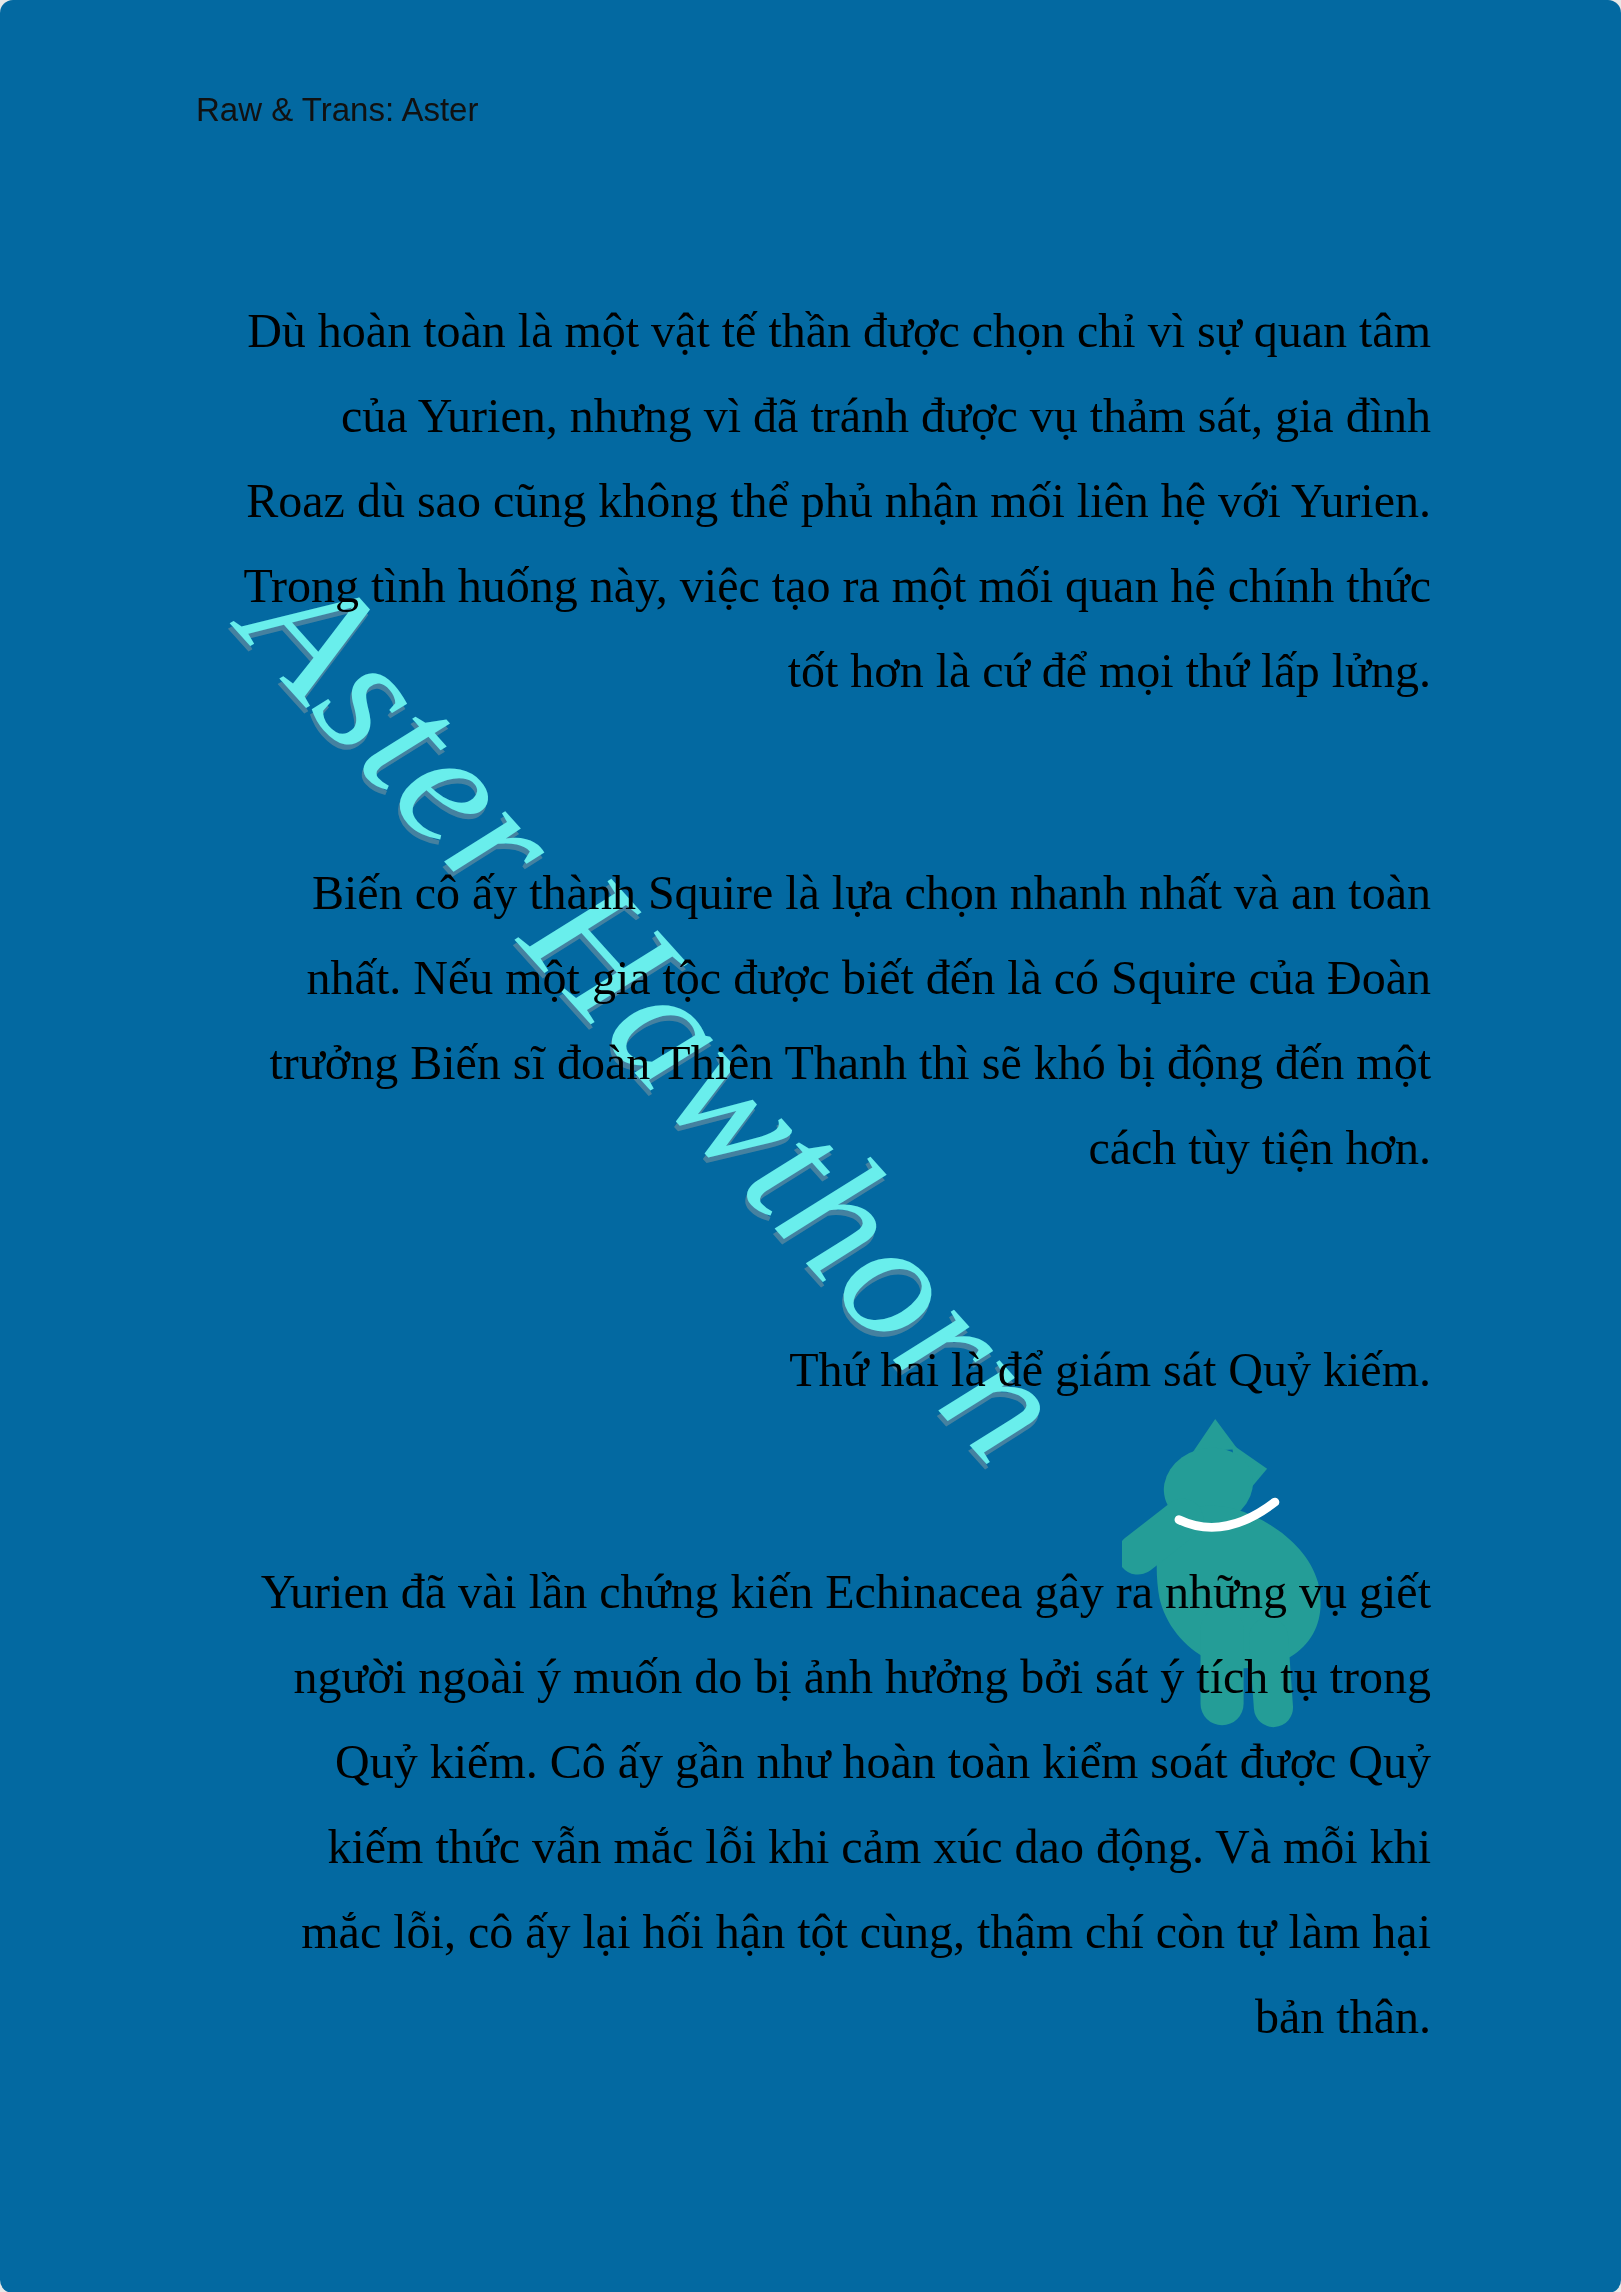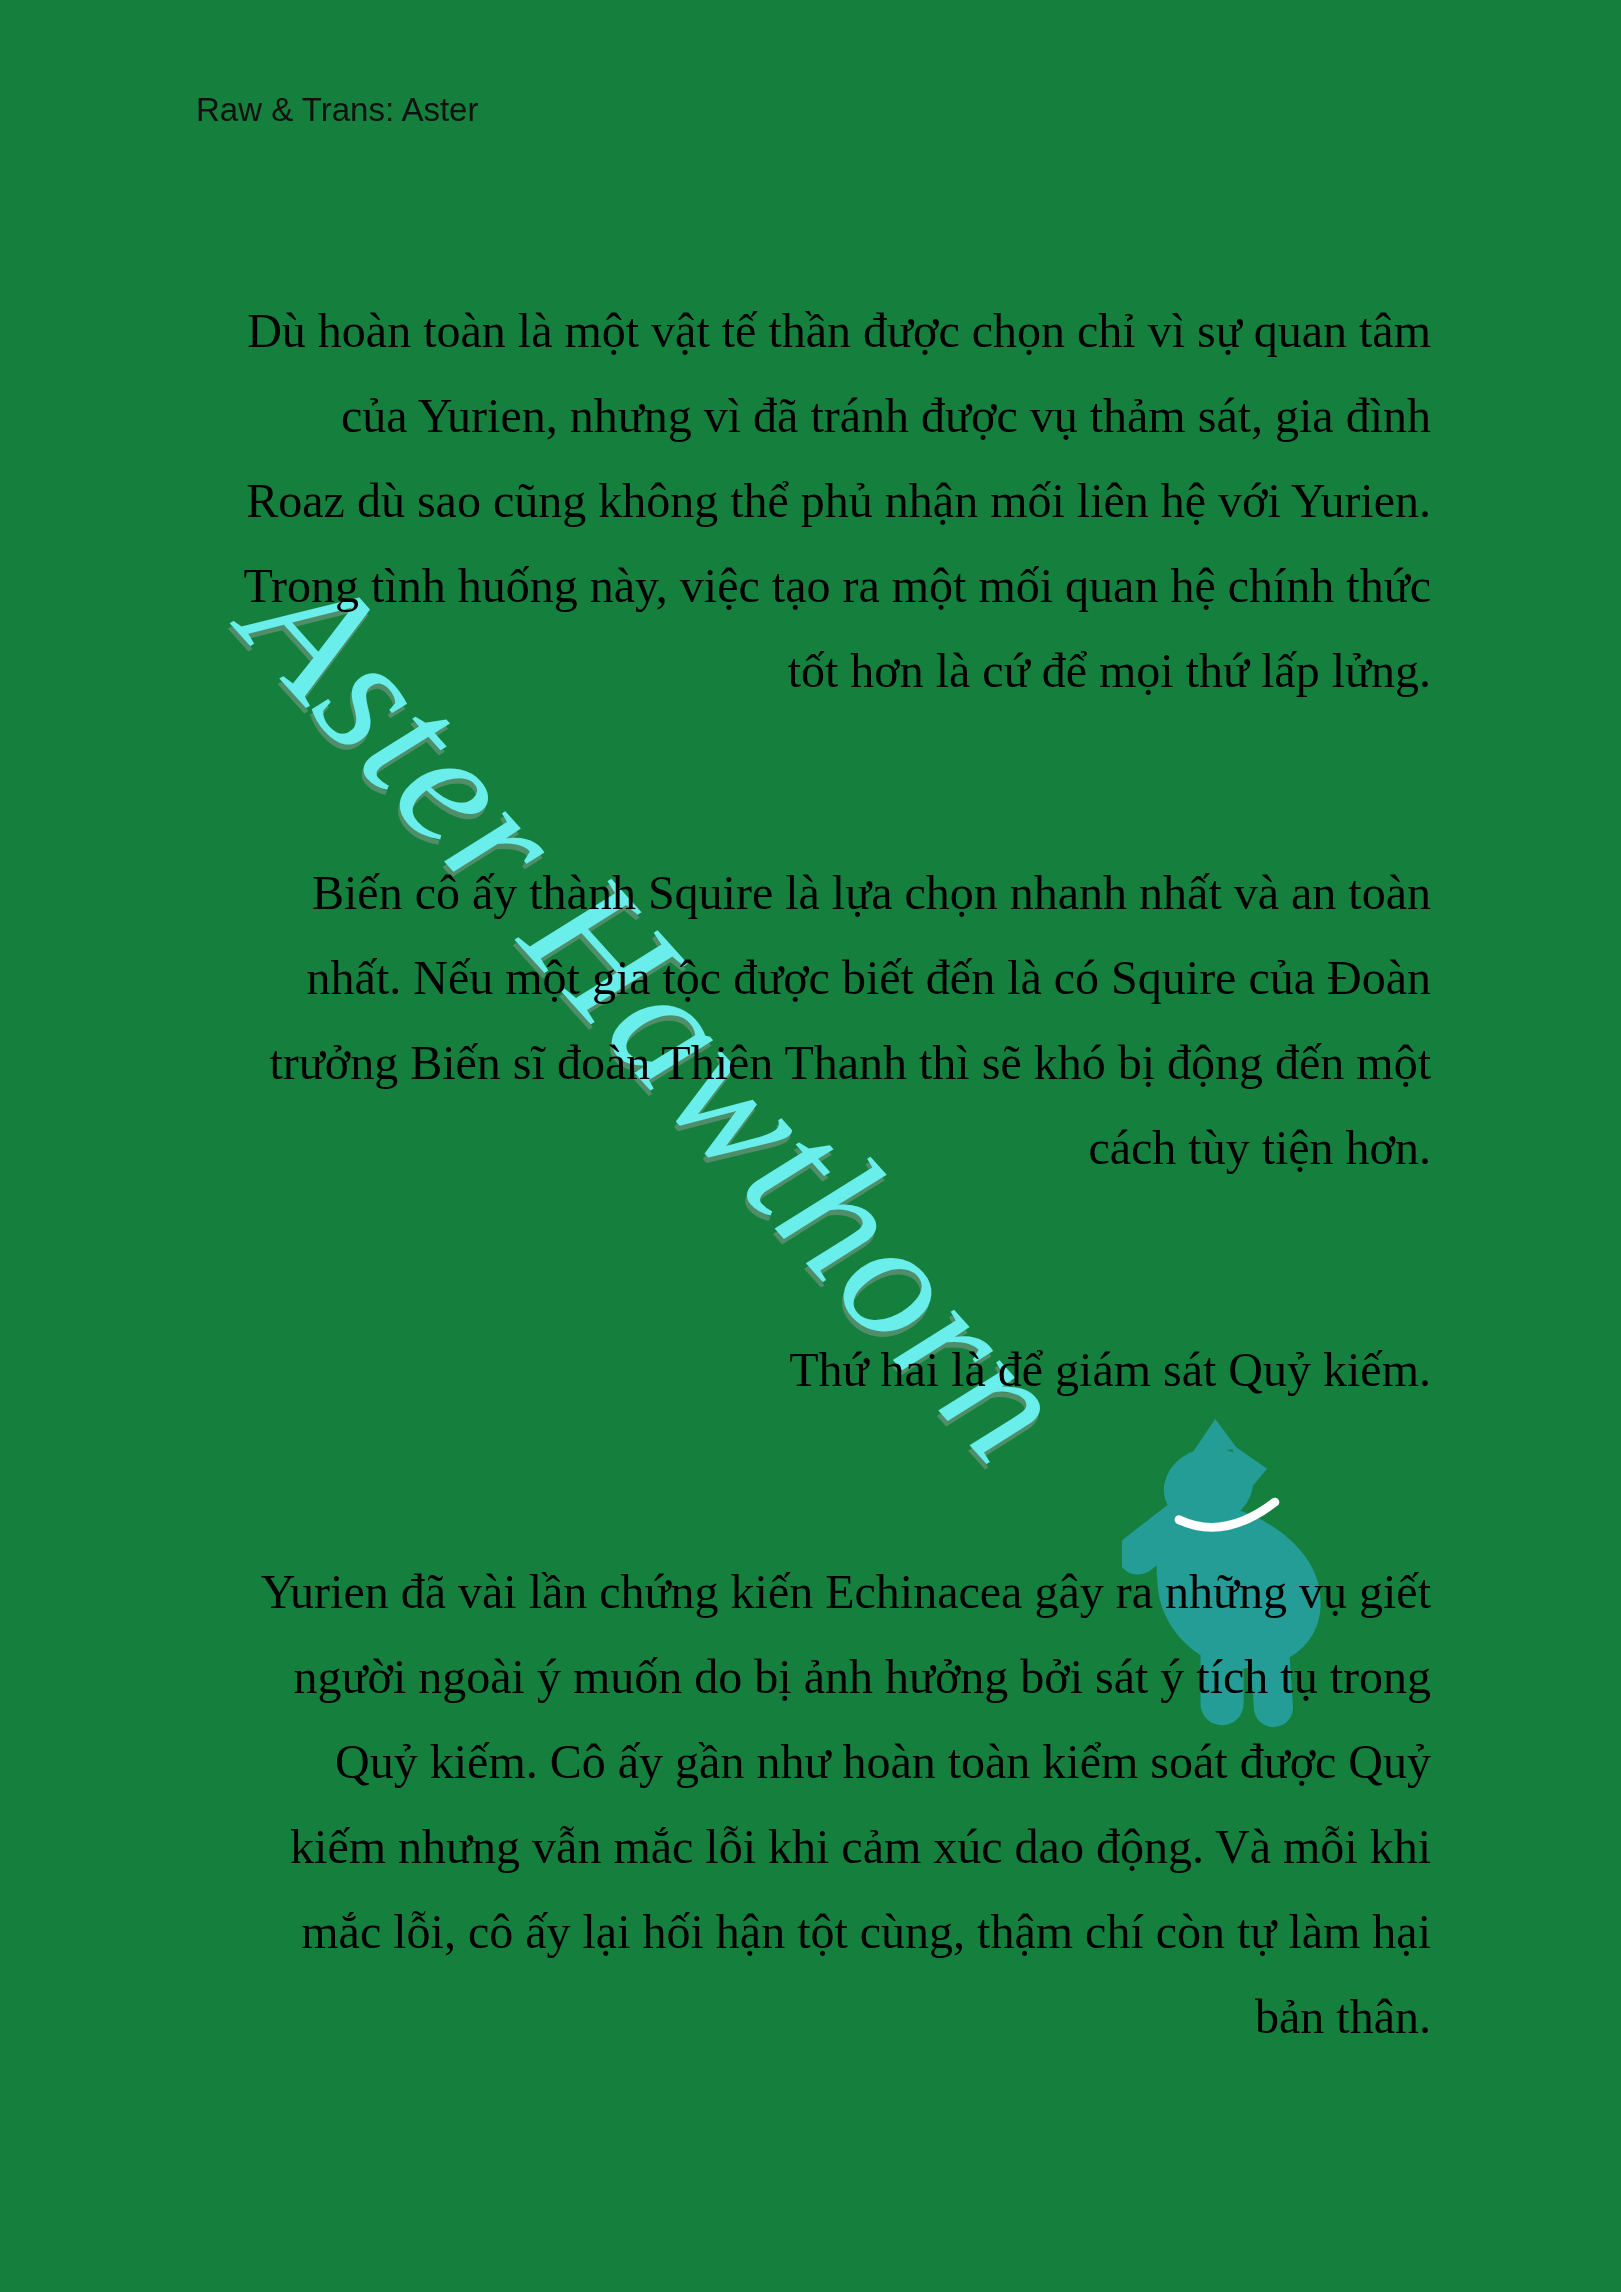--- a/index.html
+++ b/index.html
@@ -1,24 +1,25 @@
 <!DOCTYPE html>
 <html><head>
 <meta charset="utf-8">
 <style>
   html, body { margin: 0; padding: 0; background: #e8e8e8; }
   .page {
     position: relative;
     width: 1621px;
     height: 2293px;
     margin: 0 auto;
-    background: #15803d;
+    background: #0369a1;
     overflow: hidden;
     font-family: "Liberation Serif", "DejaVu Serif", serif;
     color: #000000;
+    border-radius: 13px;
   }
   
   .credit {
     position: absolute;
     left: 196px;
     top: 90px;
     font-family: "Liberation Sans", "DejaVu Sans", sans-serif;
     font-size: 33px;
     line-height: 39px;
     color: #111111;
@@ -125,20 +126,20 @@
     </div>
 
     <div class="para">
       <div class="line">Thứ hai là để giám sát Quỷ kiếm.</div>
     </div>
 
     <div class="para">
       <div class="line">Yurien đã vài lần chứng kiến Echinacea gây ra những vụ giết</div>
       <div class="line">người ngoài ý muốn do bị ảnh hưởng bởi sát ý tích tụ trong</div>
       <div class="line">Quỷ kiếm. Cô ấy gần như hoàn toàn kiểm soát được Quỷ</div>
-      <div class="line">kiếm nhưng vẫn mắc lỗi khi cảm xúc dao động. Và mỗi khi</div>
+      <div class="line">kiếm thức vẫn mắc lỗi khi cảm xúc dao động. Và mỗi khi</div>
       <div class="line">mắc lỗi, cô ấy lại hối hận tột cùng, thậm chí còn tự làm hại</div>
       <div class="line">bản thân.</div>
     </div>
 
   </div>
 </div>
 
 
 </body></html>

